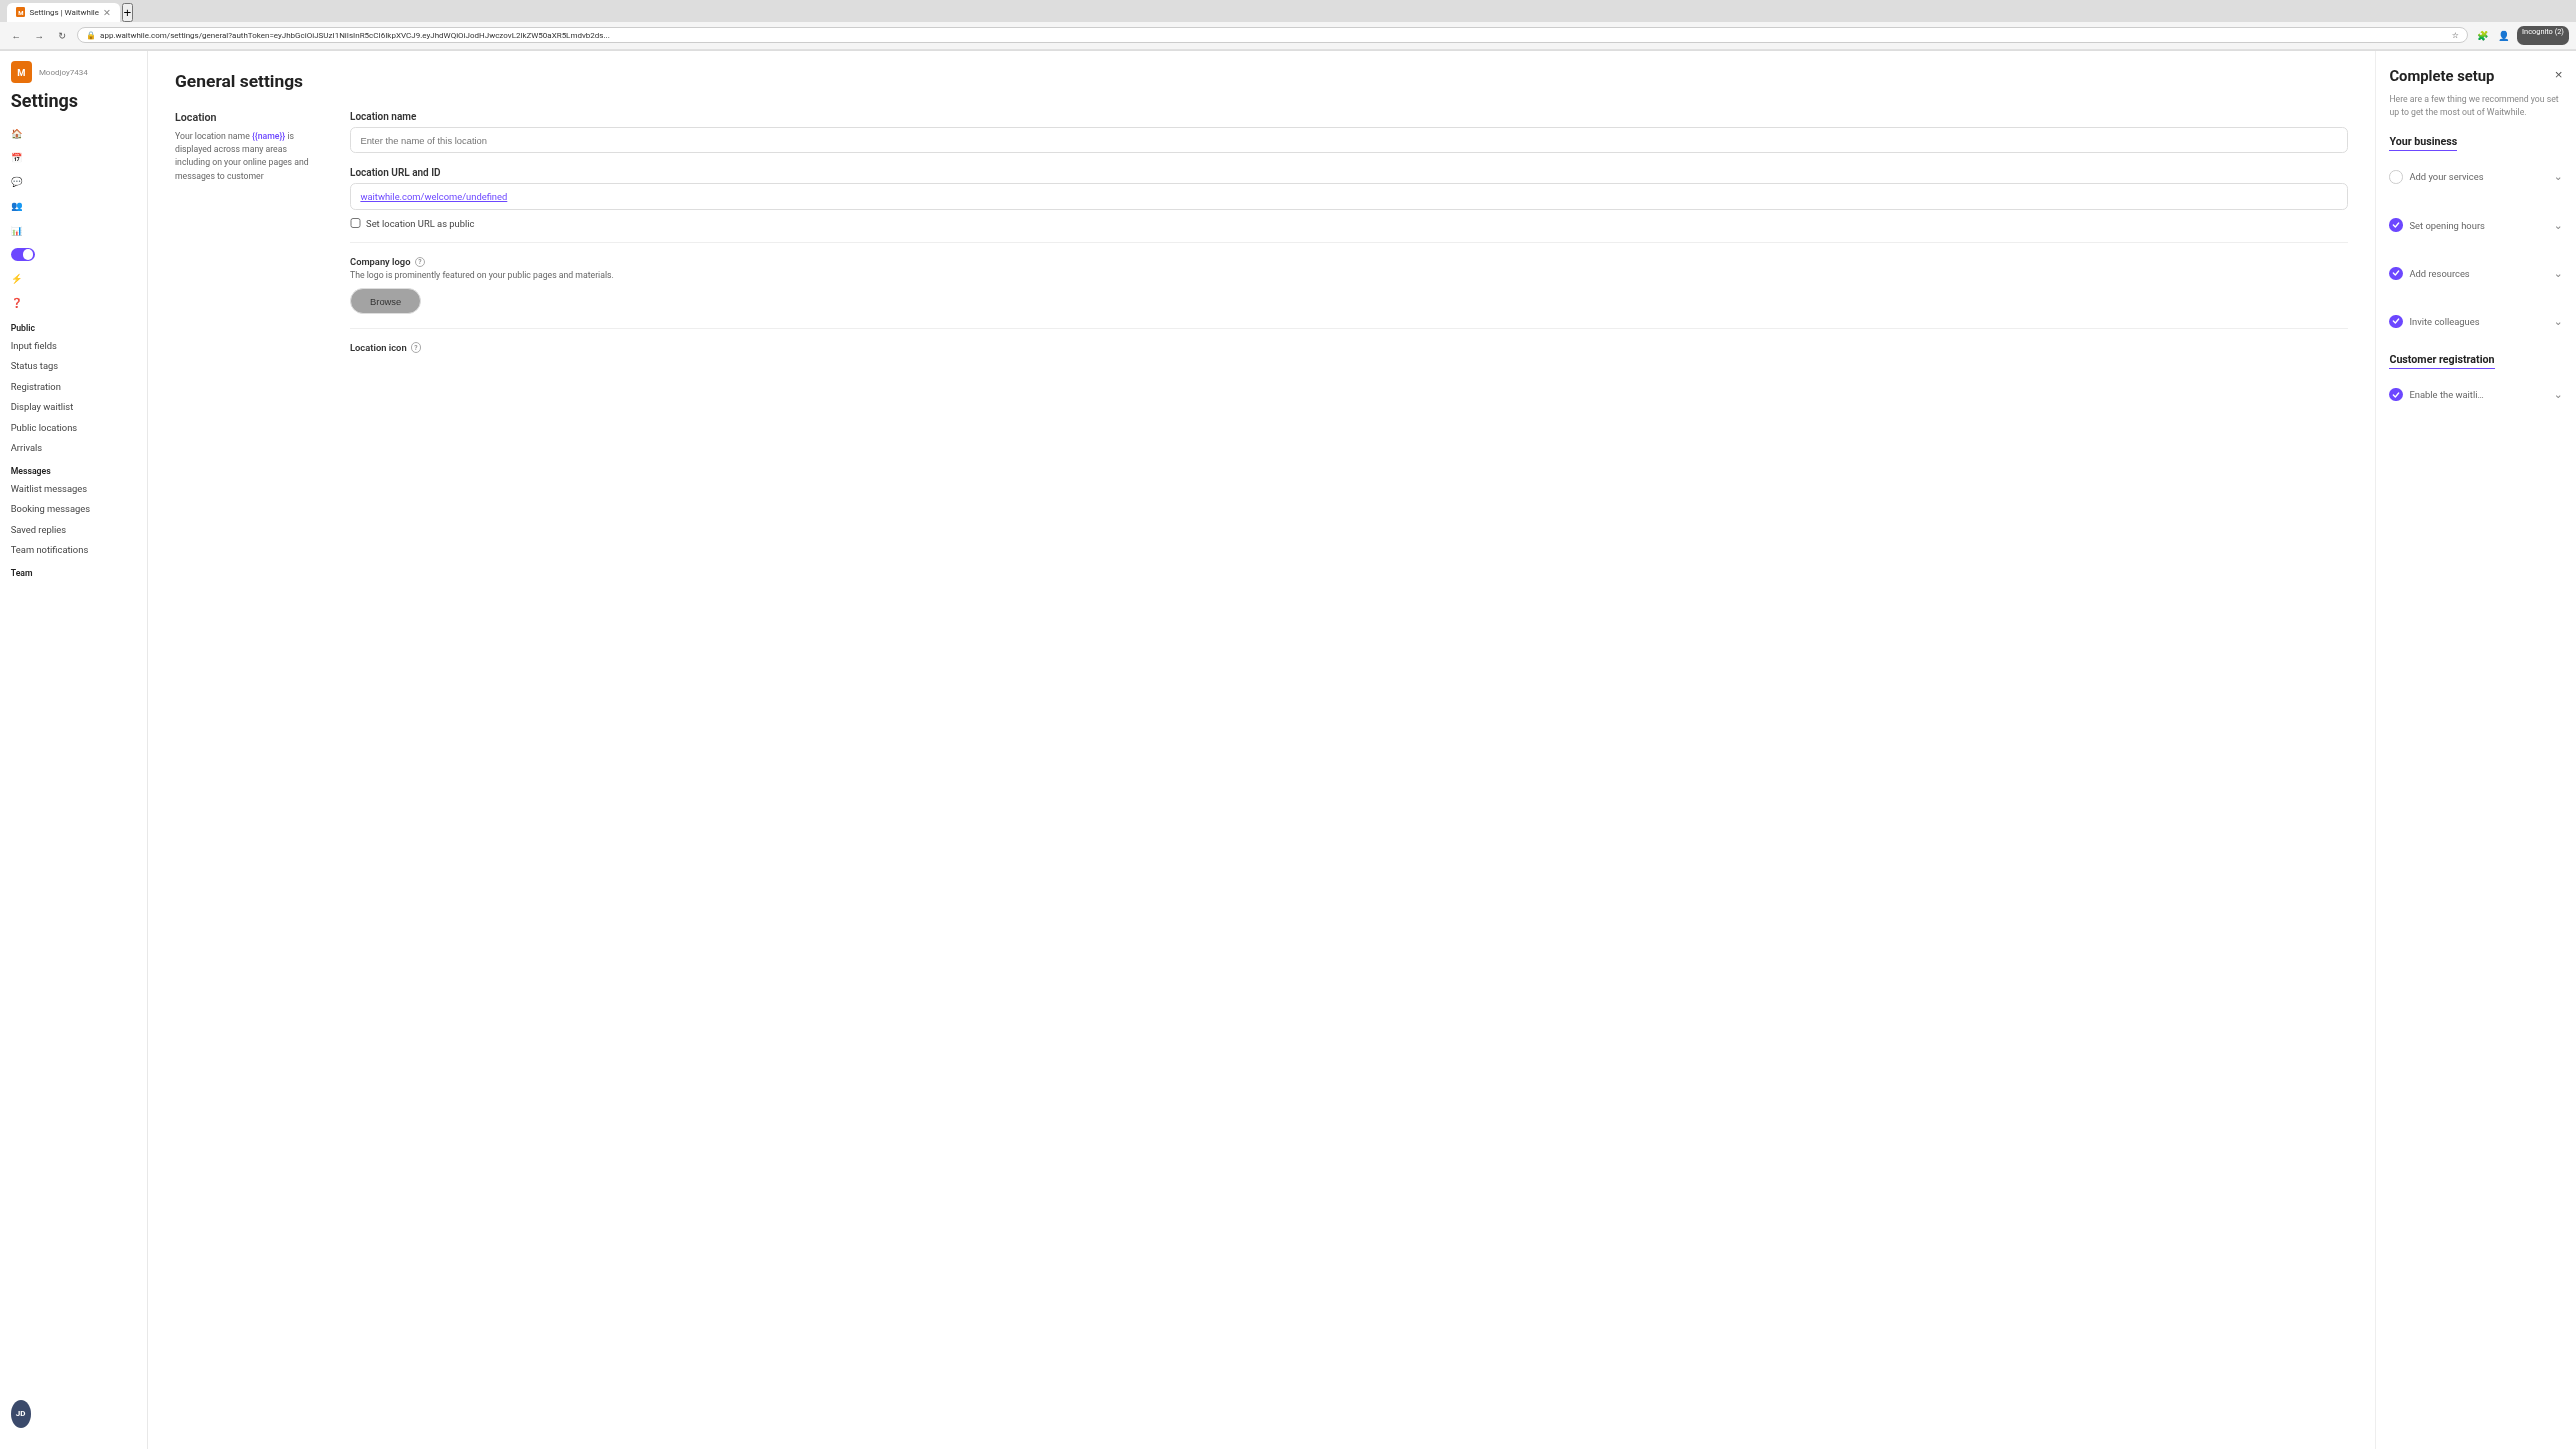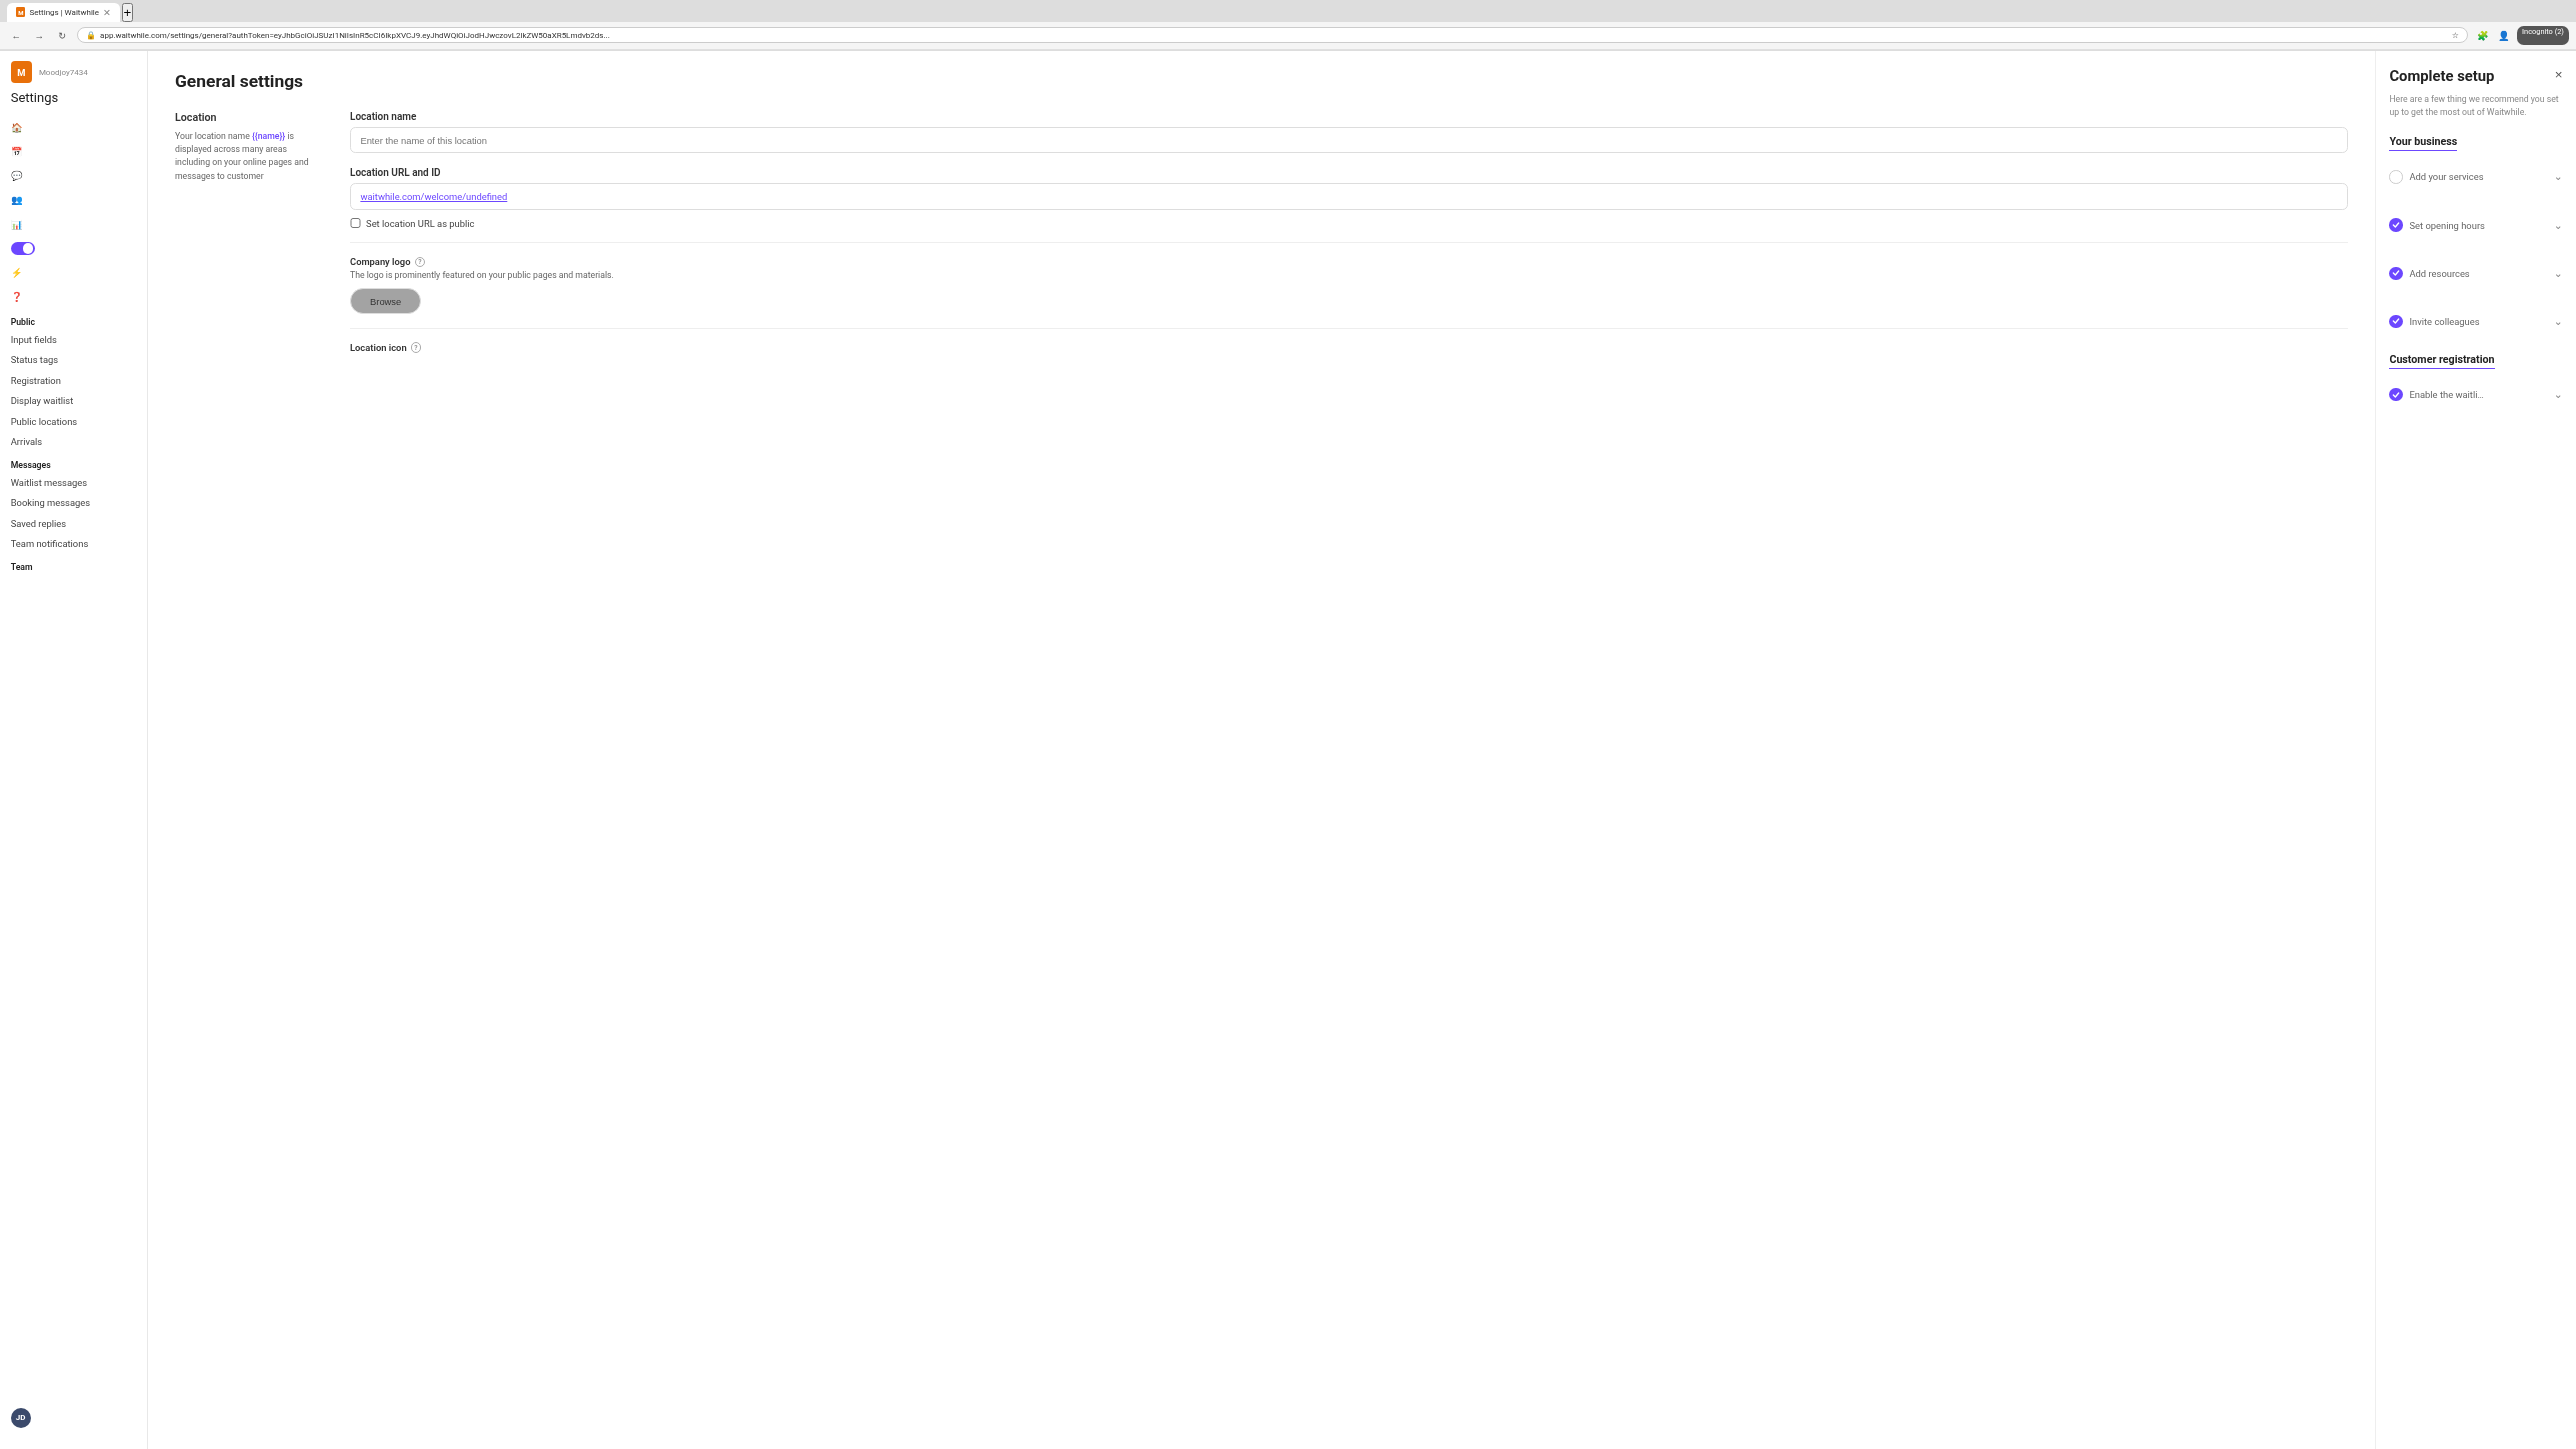--- a/index.html
+++ b/index.html
@@ -21,28 +21,28 @@
 
     
     .app { display: flex; flex: 1; overflow: hidden; height: calc(100vh - 47px); }
 
     
     .sidebar { width: 148px; min-width: 148px; background: #fff; border-right: 0.7px solid #e8e8e8; display: flex; flex-direction: column; overflow-y: auto; padding-bottom: 13.4px; }
     .sidebar-header { padding: 10.7px 10.7px 5.4px; }
     .sidebar-brand { display: flex; align-items: center; gap: 6.7px; margin-bottom: 4px; }
     .sidebar-avatar { width: 21.5px; height: 21.5px; background: #e8700a; border-radius: 4px; display: flex; align-items: center; justify-content: center; color: white; font-weight: bold; font-size: 9.4px; }
     .sidebar-username { font-size: 8px; color: #888; }
-    .sidebar-title { font-size: 13px; font-weight: 400; color: #222; padding: 2.7px 0 0 0; }
+    .sidebar-title { font-size: 18px; font-weight: 700; color: #222; padding: 2.7px 0 0 0; }
     .sidebar-nav { padding: 5.4px 0; }
     .nav-item { display: flex; align-items: center; gap: 6.7px; padding: 5.4px 10.7px; cursor: pointer; color: #444; font-size: 9.4px; border-radius: 0; }
     .nav-item .nav-icon { width: 13.4px; height: 13.4px; display: flex; align-items: center; justify-content: center; color: #888; flex-shrink: 0; }
     .sidebar-section-label { font-size: 8.7px; font-weight: 600; color: #222; padding: 8px 10.7px 2.7px; }
     .sidebar-sub-item { padding: 4.7px 10.7px; font-size: 9.4px; color: #444; cursor: pointer; }
     .sidebar-bottom { margin-top: auto; padding: 8px 10.7px; display: flex; align-items: center; gap: 6.7px; }
-    .sidebar-bottom-avatar { width: 20px; height: 20px; background: #3b4a6b; border-radius: 50%; display: flex; align-items: center; justify-content: center; color: white; font-size: 8px; font-weight: bold; }
+    .sidebar-bottom-avatar { width: 20px; height: 28px; background: #3b4a6b; border-radius: 50%; display: flex; align-items: center; justify-content: center; color: white; font-size: 8px; font-weight: bold; }
     .toggle-container { display: flex; align-items: center; }
     .toggle { width: 24px; height: 13.4px; background: #6c47ff; border-radius: 6.7px; position: relative; cursor: pointer; }
     .toggle::after { content: ''; position: absolute; width: 10.7px; height: 10.7px; background: white; border-radius: 50%; top: 1.3px; right: 1.3px; }
 
     
     .main-content { flex: 1; overflow-y: auto; padding: 20px 27px; background: #fff; }
     .page-title { font-size: 17.4px; font-weight: 700; color: #222; margin-bottom: 20px; }
     .section-card { display: flex; gap: 27px; margin-bottom: 27px; }
     .section-left { width: 148px; min-width: 148px; }
     .section-title { font-size: 10.7px; font-weight: 600; color: #333; margin-bottom: 6.7px; }

